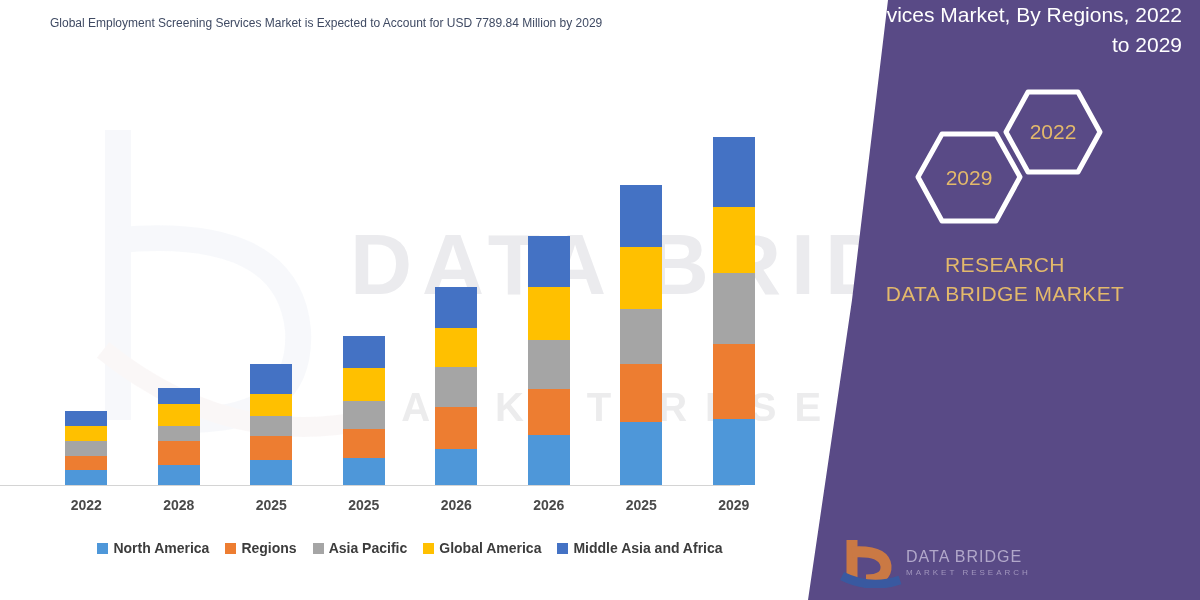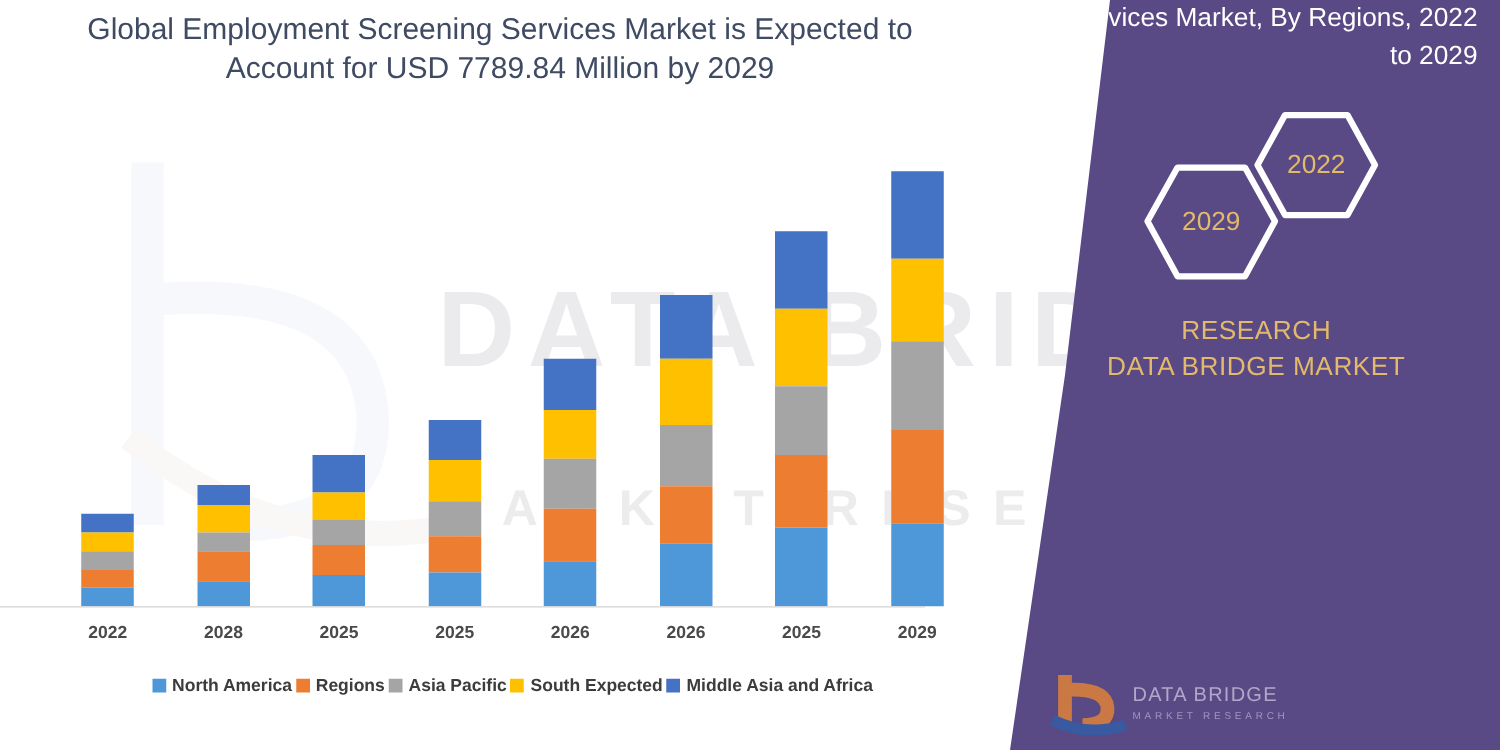--- a/index.html
+++ b/index.html
@@ -131,23 +131,23 @@
     letter-spacing: 3px;
     white-space: nowrap;
   }
 
   
   .chart-title {
     position: absolute;
     left: 50px;
     top: 8px;
     width: 700px;
-    text-align: center;
+    text-align: left;
     color: #3f4a63;
-    font-size: 24px;
+    font-size: 12px;
     line-height: 31px;
   }
 
   
   .plot {
     position: absolute;
     left: 40px;
     top: 120px;
     width: 740px;
     height: 365px;
@@ -201,21 +201,21 @@
 
   
   .legend {
     position: absolute;
     left: 40px;
     top: 540px;
     width: 740px;
     display: flex;
     align-items: center;
     justify-content: center;
-    gap: 3px;
+    gap: 16px;
   }
   .legend-item {
     display: flex;
     align-items: center;
     gap: 5px;
     font-size: 14px;
     color: #3c3c3c;
     font-weight: bold;
     white-space: nowrap;
   }
@@ -338,21 +338,21 @@
       <div class="legend-item">
         <span class="swatch" style="background: rgb(237, 125, 49);"></span>
         <span>Regions</span>
       </div>
       <div class="legend-item">
         <span class="swatch" style="background: rgb(165, 165, 165);"></span>
         <span>Asia Pacific</span>
       </div>
       <div class="legend-item">
         <span class="swatch" style="background: rgb(255, 192, 0);"></span>
-        <span>South Expected</span>
+        <span>Global America</span>
       </div>
       <div class="legend-item">
         <span class="swatch" style="background: rgb(68, 114, 196);"></span>
         <span>Middle Asia and Africa</span>
       </div>
     </div>
 
   <div class="right-panel">
     <div class="panel-title">Global Employment Screening Services Market, By Regions, 2022 to 2029</div>
 

